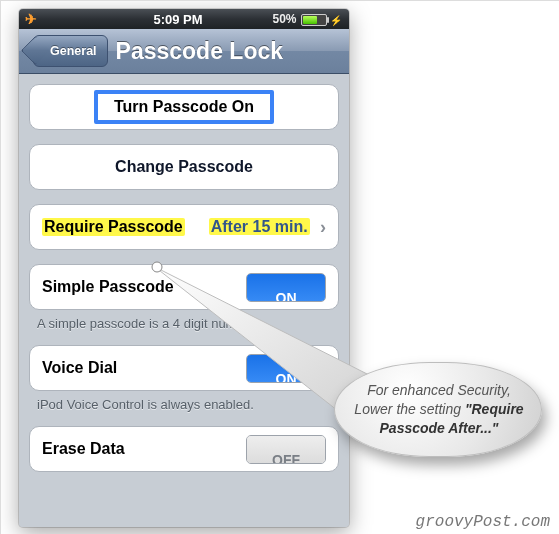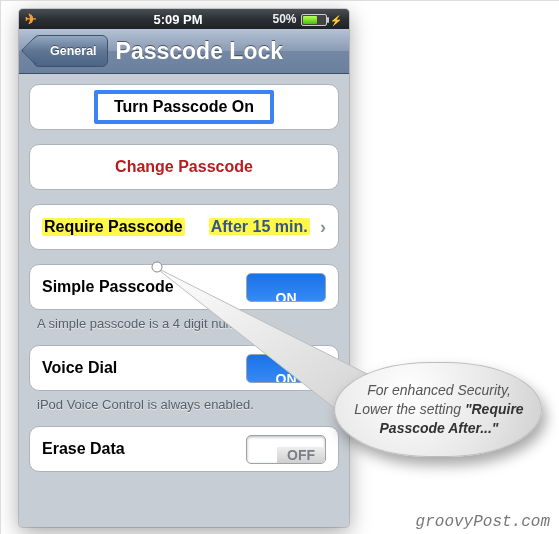--- a/index.html
+++ b/index.html
@@ -98,21 +98,21 @@
     min-height:44px;
     padding:0 12px;
     display:flex;
     align-items:center;
     font-size:16px;
     font-weight:bold;
     color:#000;
     position:relative;
   }
   .cell.center{justify-content:center;}
-  .cell.gray{color:#b91c1c;}
+  .cell.gray{color:#0f172a;}
   .cell .value{margin-left:24px; font-weight:bold; color:#32558b;}
   .cell .chev{margin-left:auto; color:#8a8f97; font-weight:bold; font-size:18px;}
   .helper{
     color:#576069;
     font-size:13px;
     text-shadow:0 1px 0 rgba(255,255,255,.6);
     padding:0 6px 4px 8px;
     margin-top:-8px;
     margin-bottom:10px;
   }
@@ -132,21 +132,21 @@
     box-shadow:inset 0 1px 3px rgba(0,0,0,.3);
     cursor:pointer;
   }
   .toggle .on, .toggle .off{display:flex; align-items:center; justify-content:center;}
   .toggle.on-state .on{flex:0 0 48px; background:linear-gradient(#1a72e8,#4c9dff); color:#fff;}
   .toggle.on-state .off{flex:1; background:linear-gradient(#fefefe,#cfd3d8);}
   .toggle.off-state .on{flex:1; background:linear-gradient(#fefefe,#cfd3d8);}
   .toggle.off-state .off{flex:0 0 48px; background:linear-gradient(#eee,#cfcfcf); color:#7a7f86;}
   .knob{width:28px; background:linear-gradient(#fefefe,#cfd3d8); border-left:1px solid #b7bcc2; border-right:1px solid #b7bcc2;}
   .toggle.on-state{flex-direction:column;}
-  .toggle.off-state{flex-direction:row;align-items:flex-end;}
+  .toggle.off-state{flex-direction:column;}
   
   .callout{
     position:absolute;
     right:18px;
     bottom:78px;
     width:172px;
     padding:18px 16px 18px 18px;
     background: radial-gradient(circle at 35% 30%, #ffffff, #e8e8e8 55%, #cfcfcf 100%);
     border:1px solid #bdbdbd;
     border-radius:50%/55%;

